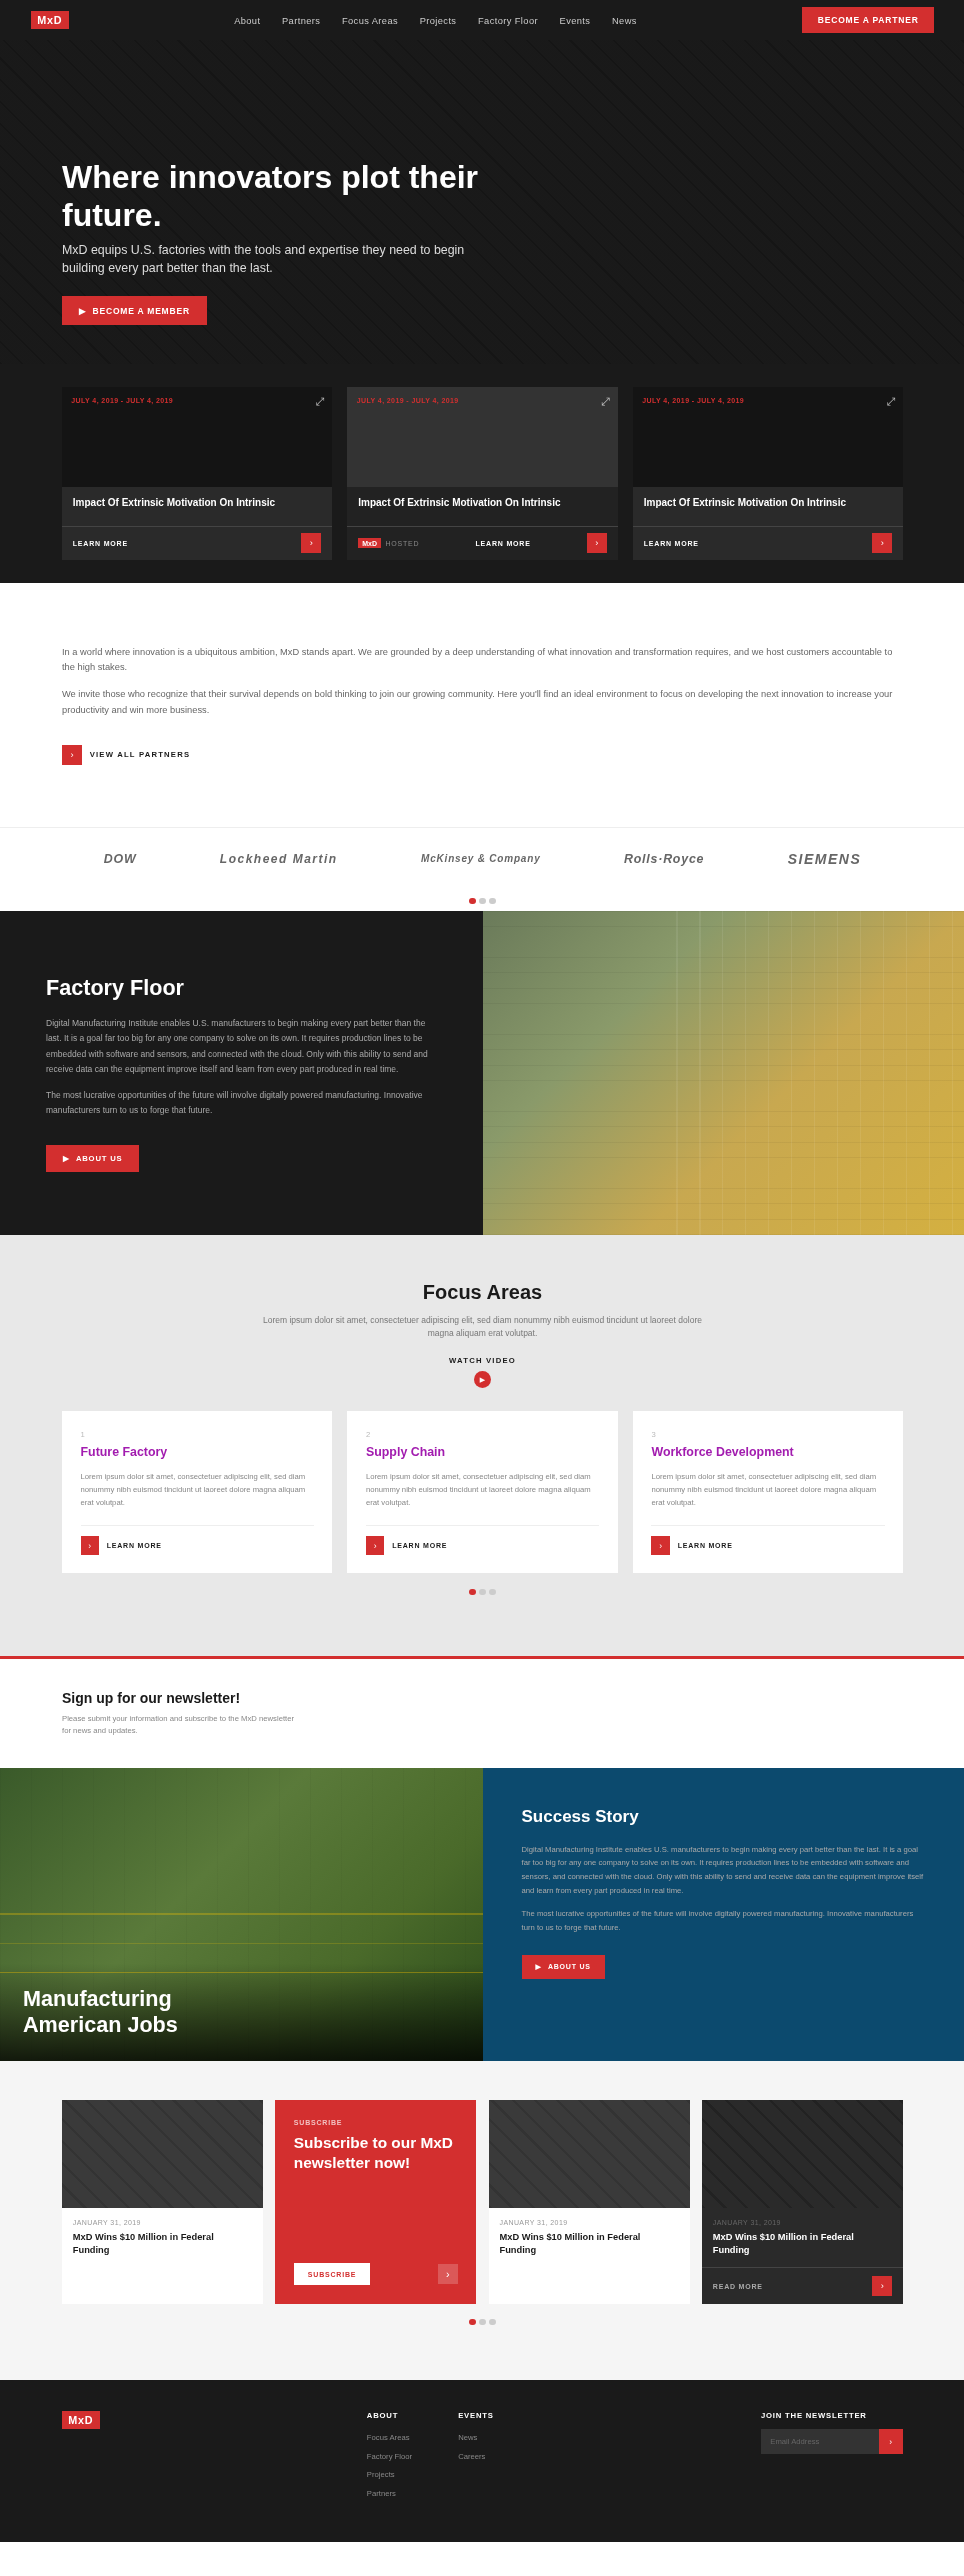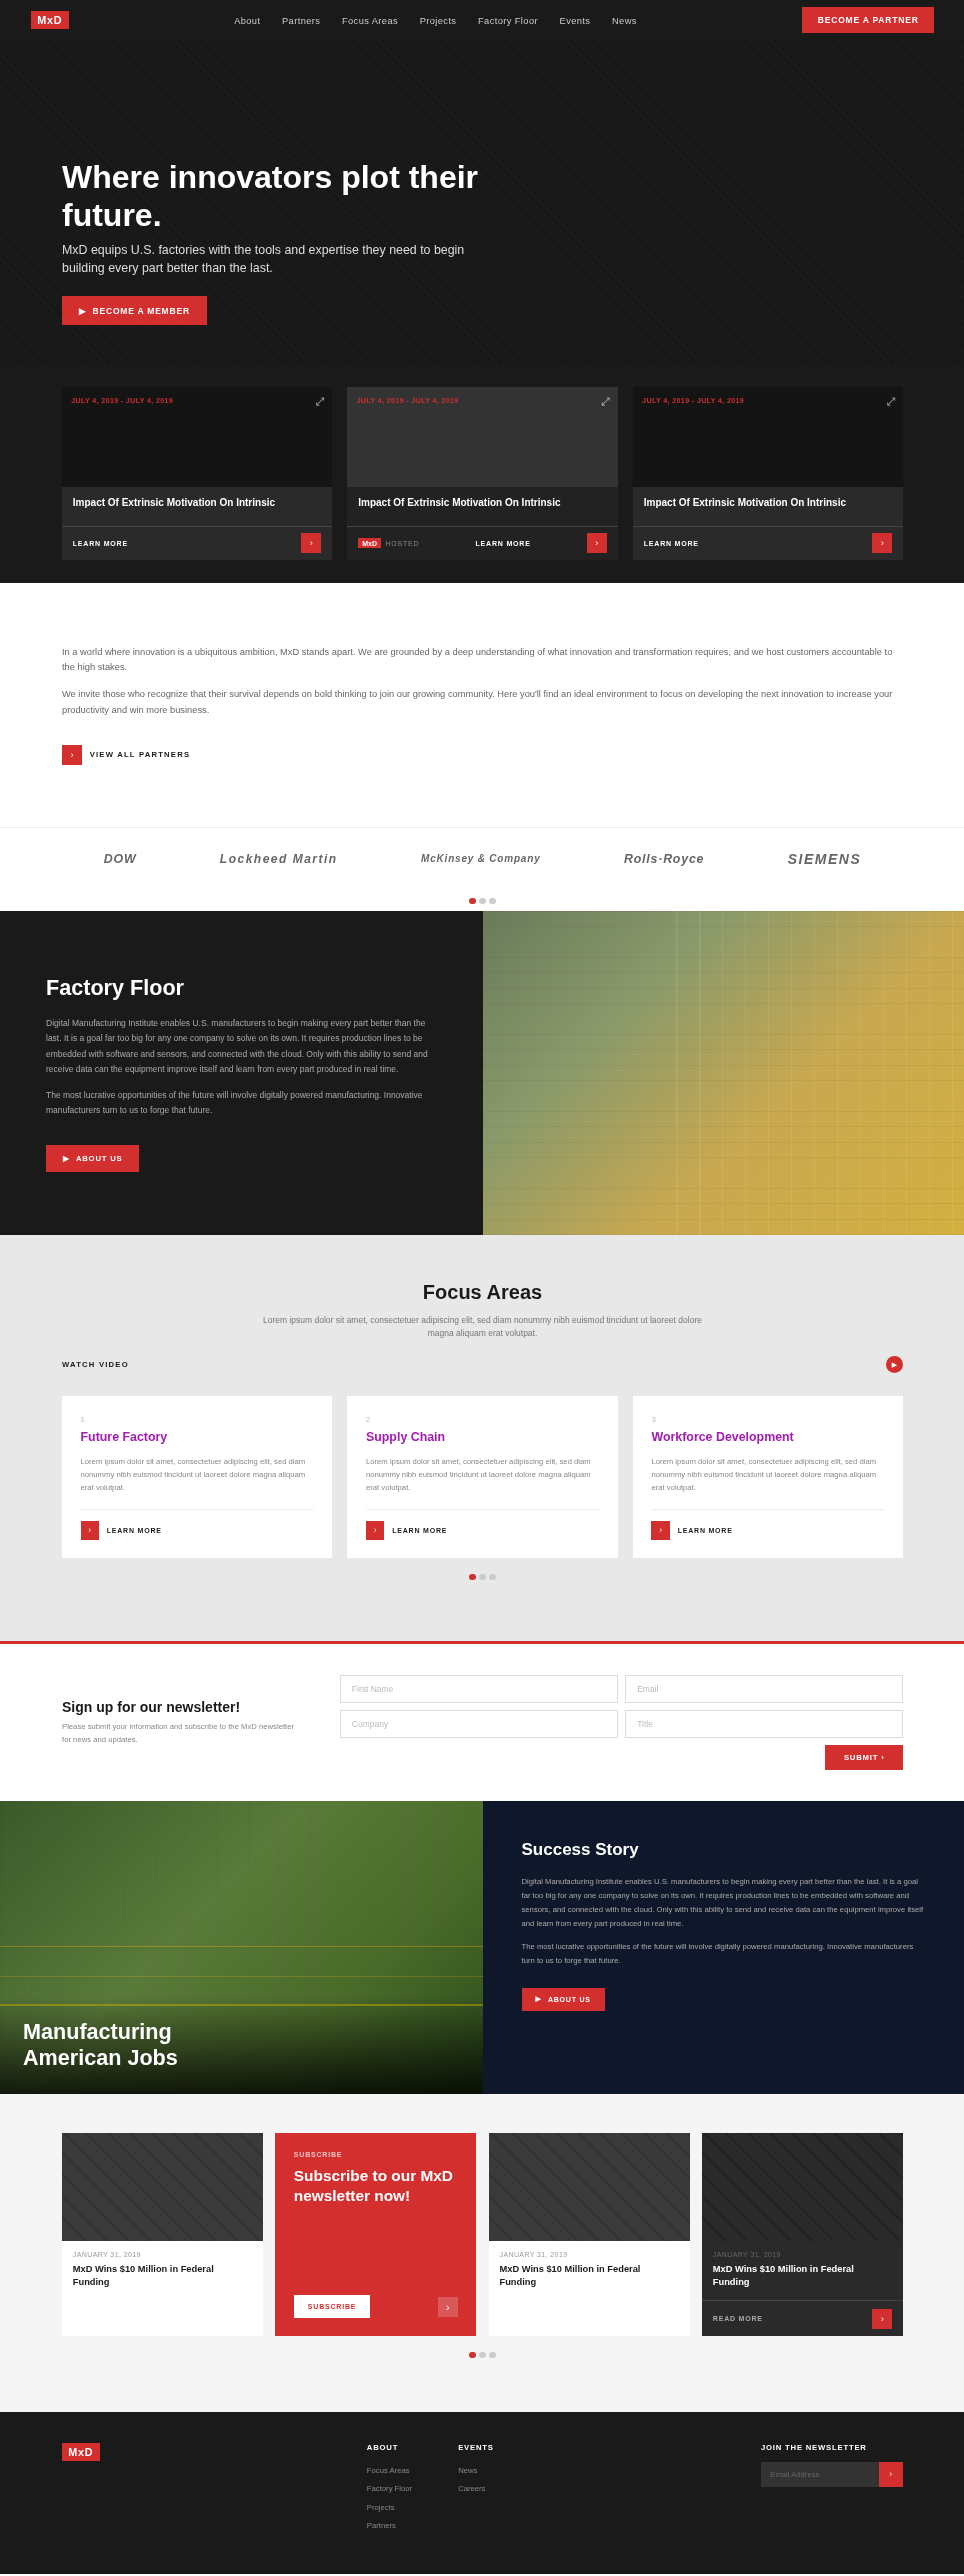--- a/index.html
+++ b/index.html
@@ -344,24 +344,25 @@
     .focus-header p {
       font-size: 8.5px;
       color: #777;
       max-width: 463px;
       margin: 0 auto;
       line-height: 1.6;
     }
     .watch-video {
       display: flex;
       align-items: center;
-      justify-content: space-between;
+      justify-content: flex-start;
       gap: 6.2px;
       margin: 11px 0 23px;
       cursor: pointer;
+      flex-direction: column;
     }
     .watch-video span {
       font-size: 7.7px;
       font-weight: bold;
       letter-spacing: 1.2px;
       text-transform: uppercase;
       color: #1a1a1a;
     }
     .play-btn {
       width: 17px;
@@ -509,21 +510,21 @@
       background: linear-gradient(transparent, rgba(0,0,0,0.8));
     }
     .success-text-overlay h2 {
       color: #fff;
       font-size: 21.6px;
       font-weight: bold;
       line-height: 1.2;
     }
     .success-content {
       flex: 0 0 50%;
-      background: #0f172a;
+      background: #0c4a6e;
       padding: 39px 39px;
     }
     .success-content h3 {
       color: #fff;
       font-size: 17px;
       font-weight: bold;
       margin-bottom: 15.4px;
     }
     .success-content p {
       color: #aaa;
@@ -915,29 +916,20 @@
     <div class="dot"></div>
     <div class="dot"></div>
   </div>
 </section>
 
 <section class="newsletter-section">
   <div class="newsletter-left">
     <h3>Sign up for our newsletter!</h3>
     <p>Please submit your information and subscribe to the MxD newsletter for news and updates.</p>
   </div>
-  <div class="newsletter-form">
-    <input type="text" placeholder="First Name" style="">
-    <input type="email" placeholder="Email" style="">
-    <input type="text" placeholder="Company" style="">
-    <input type="text" placeholder="Title" style="">
-    <div class="submit-row">
-      <button class="submit-btn">SUBMIT ›</button>
-    </div>
-  </div>
 </section>
 
 <section class="success-section">
   <div class="success-img">
     <div class="success-img-visual">
       <div style="position:absolute;inset:0;background:linear-gradient(135deg,#3a5a2a 0%,#5a7a3a 40%,#4a6a2a 70%,#2a4a1a 100%);"></div>
       <div style="position:absolute;inset:0;background:repeating-linear-gradient(90deg,rgba(0,0,0,0.03) 0px,rgba(0,0,0,0.03) 0.8px,transparent 0.8px,transparent 31px);"></div>
 
       <div style="position:absolute;bottom:30%;left:0;right:0;height:1.5px;background:rgba(255,200,0,0.4);"></div>
       <div style="position:absolute;bottom:40%;left:0;right:0;height:0.8px;background:rgba(255,200,0,0.2);"></div>

